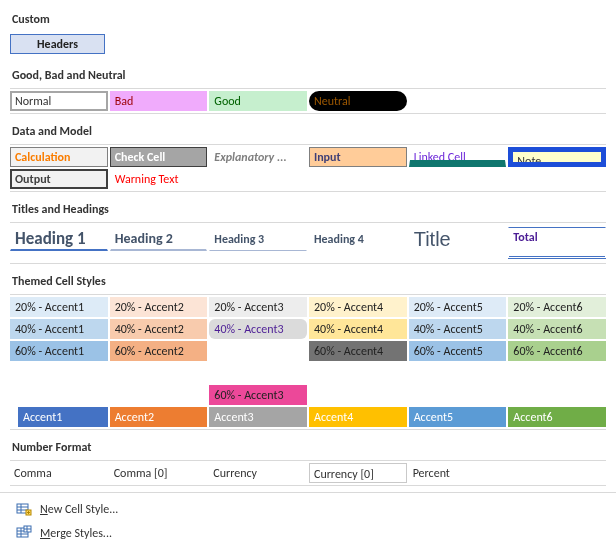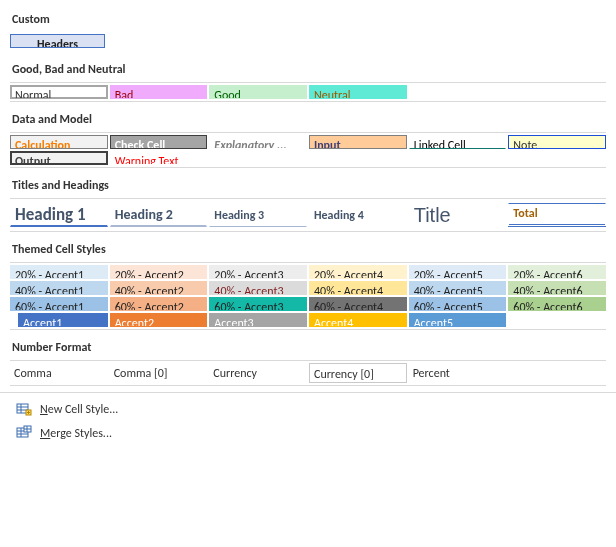--- a/index.html
+++ b/index.html
@@ -21,21 +21,21 @@
   }
   .section-body {
     border-top: 1px solid #d9d9d9;
     border-bottom: 1px solid #d9d9d9;
     padding: 2px 0;
     display: grid;
     grid-template-columns: repeat(6, 1fr);
     gap: 2px;
   }
   .cell {
-    height: 14px;
+    height: 20px;
     line-height: 18px;
     padding: 0 4px;
     font-size: 12px;
     overflow: hidden;
     white-space: nowrap;
     text-overflow: ellipsis;
     cursor: pointer;
     border: 1px solid transparent;
   }
   
@@ -44,43 +44,43 @@
     border: 1px solid #4472c4;
     font-weight: bold;
     width: 95px;
     text-align: center;
     color: #222;
   }
   
   .normal-cell { background: #fff; border: 1px double #a6a6a6; box-shadow: inset 0 0 0 1px #a6a6a6;}
   .bad-cell    { background: #f0abfc; color: #9c0006; }
   .good-cell   { background: #c6efce; color: #006100; }
-  .neutral-cell{ background: #5eead4; color: #9c5700; }
+  .neutral-cell{ background: #000000; color: #9c5700; border-radius: 10px; }
   
   .calc-cell   { background: #f2f2f2; border:1px solid #7f7f7f; color:#fa7d00; font-weight:bold;}
   .check-cell  { background: #a5a5a5; border:1px double #3f3f3f; color:#fff; font-weight:bold;}
   .explan-cell { color:#7f7f7f; font-style: italic; font-weight: bold; }
   .input-cell  { background:#ffcc99; border:1px solid #7f7f7f; color:#3f3f76; font-weight:bold;}
-  .linked-cell { color:#000000; border-bottom:1px solid #0f766e; }
-  .note-cell   { background:#ffffcc; border:1px solid #1d4ed8; }
+  .linked-cell { color:#6d28d9; border-bottom:7px solid #0f766e; }
+  .note-cell   { background:#ffffcc; border:5px solid #1d4ed8; }
   .output-cell { background:#f2f2f2; border:1px double #3f3f3f; color:#3f3f3f; font-weight:bold; box-shadow: inset 0 0 0 1px #3f3f3f;}
   .warn-cell   { color:#ff0000; }
   
   .h1-cell { color:#44546a; font-weight:bold; font-size:17px; border-bottom:2px solid #4472c4; line-height:22px; height:24px;}
   .h2-cell { color:#44546a; font-weight:bold; font-size:14px; border-bottom:2px solid #a8b7d4; line-height:22px; height:24px;}
   .h3-cell { color:#44546a; font-weight:bold; font-size:12px; border-bottom:1px solid #a8b7d4; line-height:22px; height:24px;}
   .h4-cell { color:#44546a; font-weight:bold; font-size:12px; line-height:22px; height:24px;}
   .title-cell{ color:#44546a; font-family: "Calibri Light","Segoe UI Light",Arial; font-size:20px; line-height:22px; height:24px;}
-  .total-cell{ color:#a16207; font-weight:bold; border-top:1px solid #4472c4; border-bottom:3px double #4472c4; line-height:18px; height:24px;}
+  .total-cell{ color:#4c1d95; font-weight:bold; border-top:1px solid #4472c4; border-bottom:3px double #4472c4; line-height:18px; height:32px;}
   
   .a1-20{background:#ddebf7;color:#222;} .a2-20{background:#fce4d6;color:#222;} .a3-20{background:#ededed;color:#222;}
   .a4-20{background:#fff2cc;color:#222;} .a5-20{background:#deebf7;color:#222;} .a6-20{background:#e2efda;color:#222;}
-  .a1-40{background:#bdd7ee;color:#222;} .a2-40{background:#f8cbad;color:#222;} .a3-40{background:#dbdbdb;color:#7f1d1d;}
+  .a1-40{background:#bdd7ee;color:#222;} .a2-40{background:#f8cbad;color:#222;} .a3-40{background:#dbdbdb;color:#4c1d95;border-radius:6px;}
   .a4-40{background:#ffe699;color:#222;} .a5-40{background:#bdd7ee;color:#222;} .a6-40{background:#c6e0b4;color:#222;}
-  .a1-60{background:#9bc2e6;color:#222;} .a2-60{background:#f4b084;color:#222;} .a3-60{background:#14b8a6;color:#222;}
+  .a1-60{background:#9bc2e6;color:#222;} .a2-60{background:#f4b084;color:#222;} .a3-60{background:#ec4899;color:#222;margin-top:44px;}
   .a4-60{background:#737373;color:#222;} .a5-60{background:#9bc2e6;color:#222;} .a6-60{background:#a9d08e;color:#222;}
   .a1{background:#4472c4;color:#fff;margin-left:8px;} .a2{background:#ed7d31;color:#fff;} .a3{background:#a5a5a5;color:#fff;}
   .a4{background:#ffc000;color:#fff;} .a5{background:#5b9bd5;color:#fff;} .a6{background:#70ad47;color:#fff;}
   
   .nf { padding: 0 4px; height:20px; line-height:20px; cursor:pointer;}
   .nf-sel { border:1px solid #c9c9c9; }
   
   .footer-sep { border-top:1px solid #d9d9d9; margin:6px -10px 4px -10px; }
   .menu-item { display:flex; align-items:center; gap:8px; padding:4px 6px; cursor:pointer; font-size:12px;}
   .menu-item .underline-first::first-letter { text-decoration: underline; }
@@ -153,20 +153,21 @@
     <div class="cell a2-60">60% - Accent2</div>
     <div class="cell a3-60">60% - Accent3</div>
     <div class="cell a4-60">60% - Accent4</div>
     <div class="cell a5-60">60% - Accent5</div>
     <div class="cell a6-60">60% - Accent6</div>
     <div class="cell a1">Accent1</div>
     <div class="cell a2">Accent2</div>
     <div class="cell a3">Accent3</div>
     <div class="cell a4">Accent4</div>
     <div class="cell a5">Accent5</div>
+    <div class="cell a6">Accent6</div>
   </div>
 </div>
 
 <div class="section">
   <div class="section-title">Number Format</div>
   <div class="section-body">
     <div class="nf">Comma</div>
     <div class="nf">Comma [0]</div>
     <div class="nf">Currency</div>
     <div class="nf nf-sel">Currency [0]</div>

